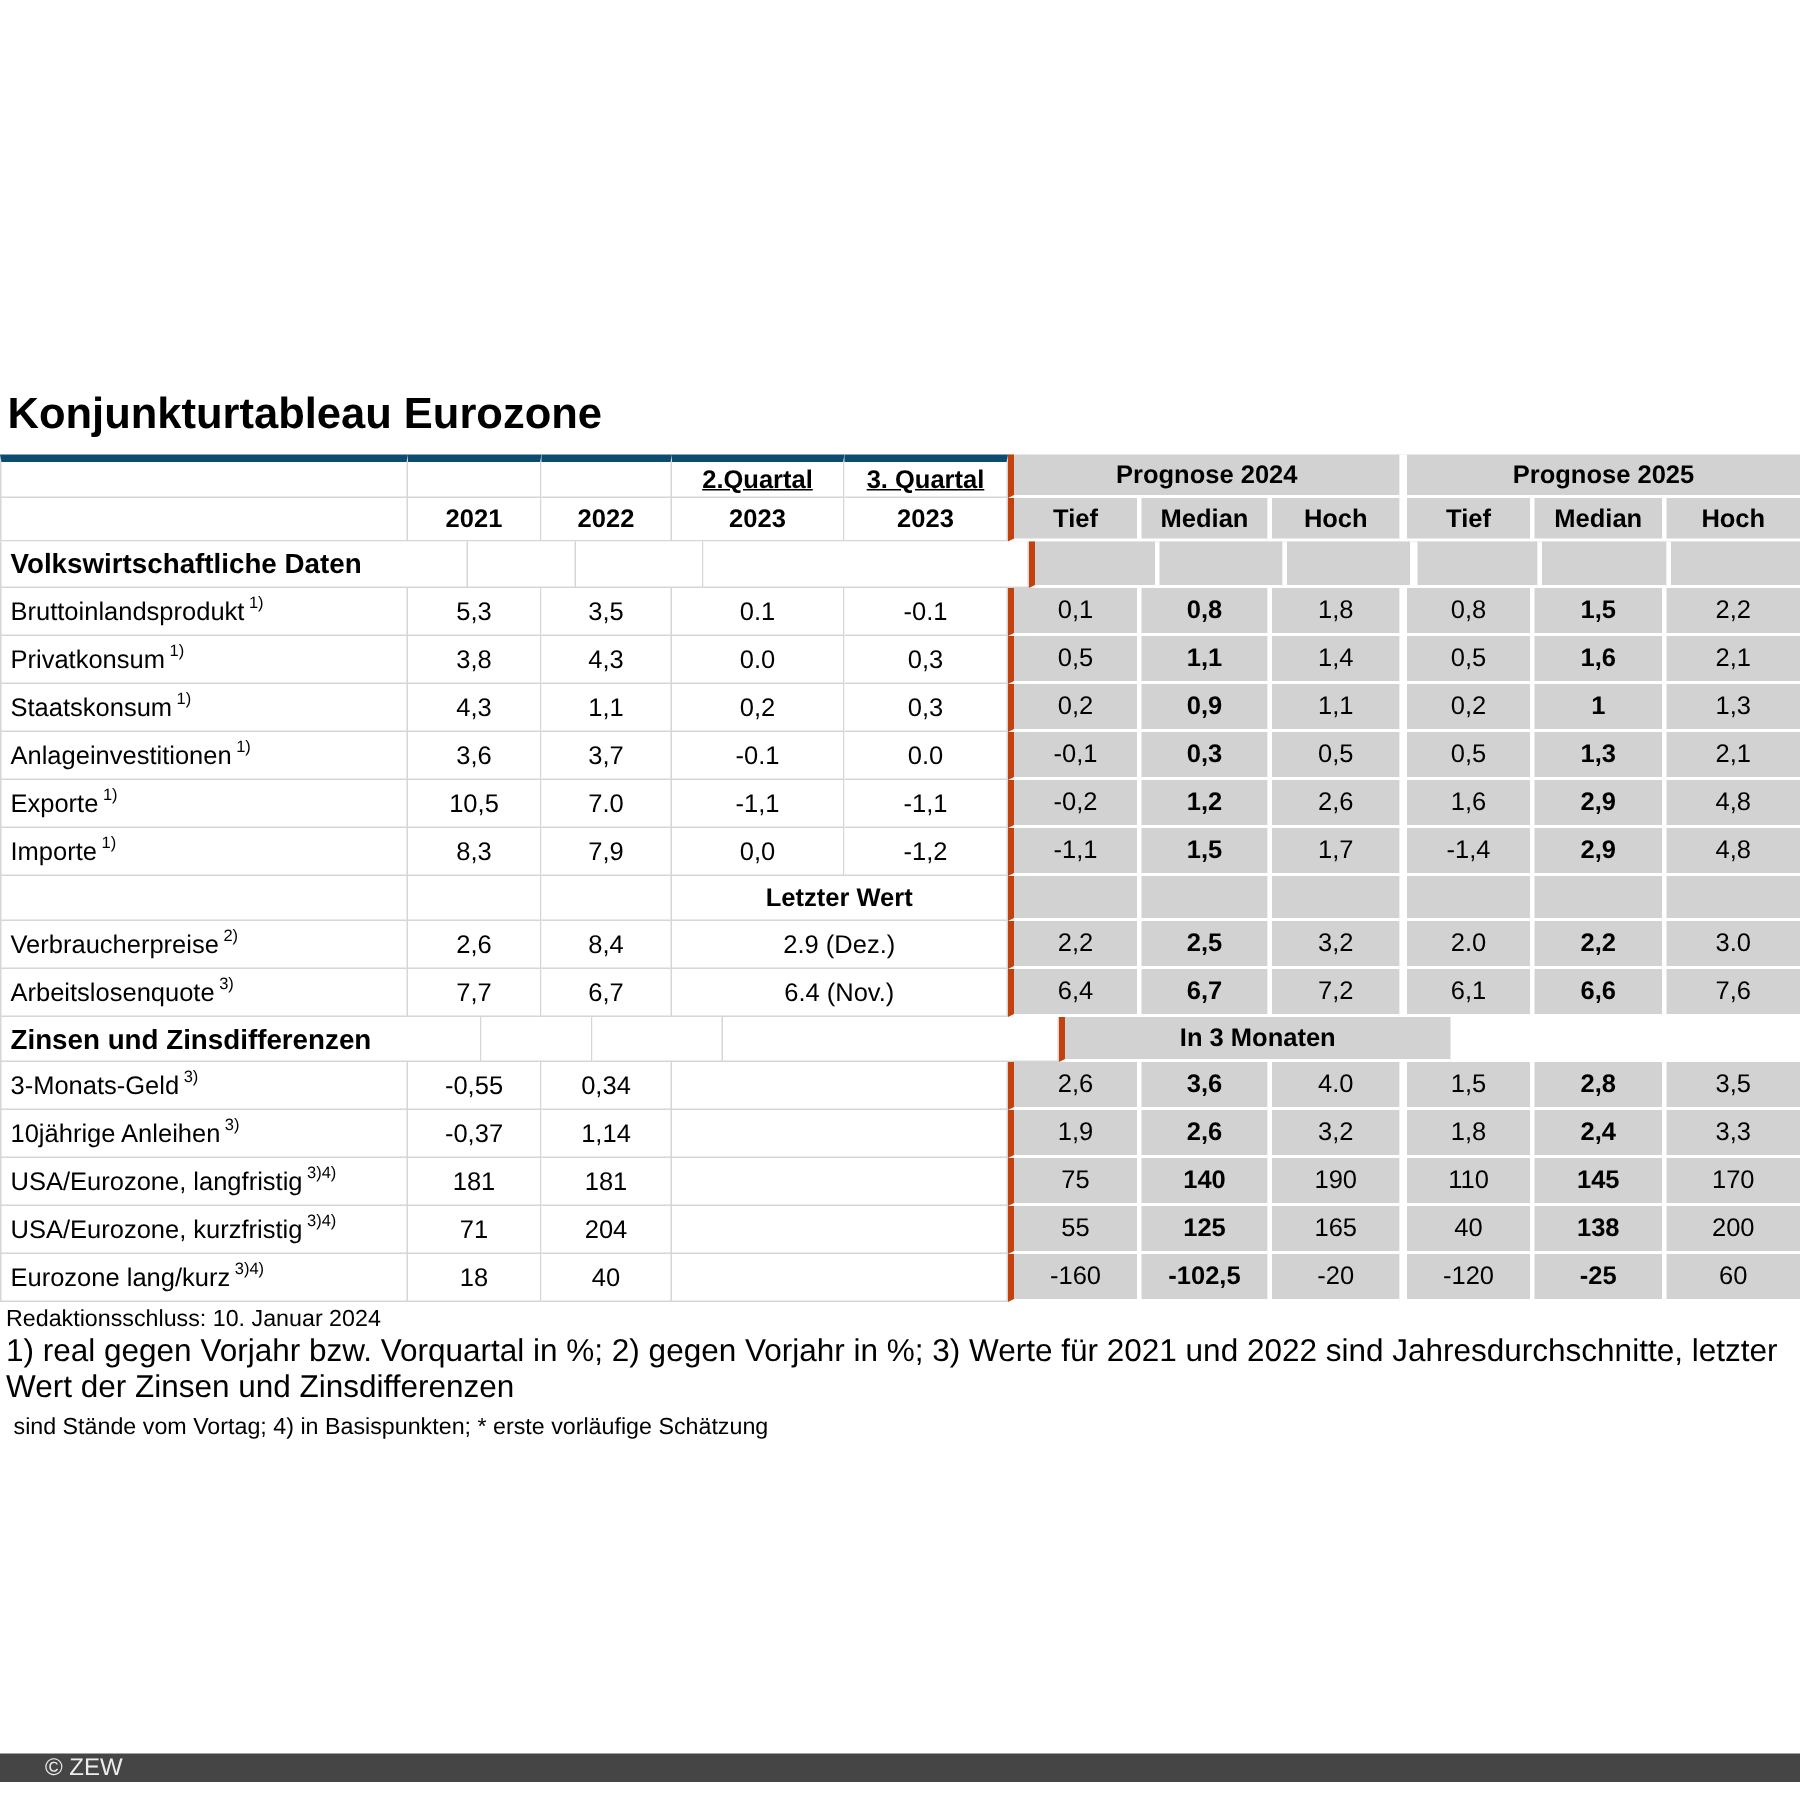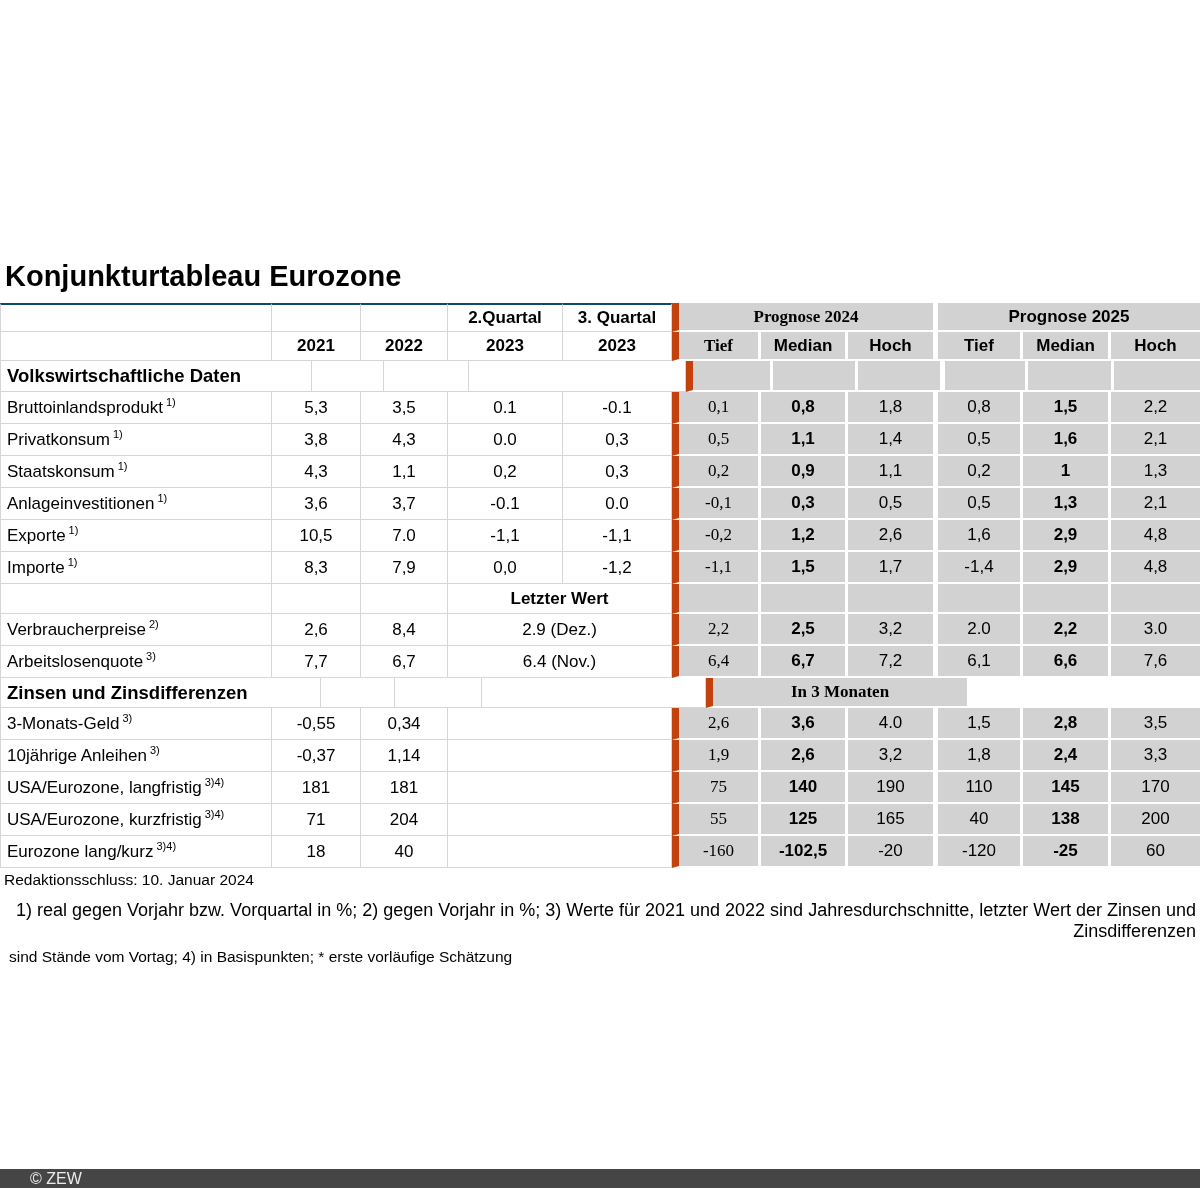--- a/index.html
+++ b/index.html
@@ -11,29 +11,29 @@
   .tbl{position:absolute;left:0;top:303px;width:1200px;}
   .row{display:flex;height:32px;}
   .h29{height:29px}
   .h30{height:30px}
   .h31{height:31px}
 
   .cell{box-sizing:border-box;display:flex;align-items:center;justify-content:center;
         font-size:17px;color:#000;background:#fff;
         border-right:1px solid #d6d6d6;border-bottom:1px solid #d6d6d6;}
   .bl{border-left:1px solid #d6d6d6;}
-  .bt{border-top:2px solid #0c4a6e;}
+  .bt{border-top:5px solid #0c4a6e;text-decoration:underline;}
   .lbl{justify-content:flex-start;padding-left:6px;}
   .sec{justify-content:flex-start;padding-left:6px;font-weight:bold;font-size:18.5px;}
   .bold{font-weight:bold;}
 
   .gc{box-sizing:border-box;display:flex;align-items:center;justify-content:center;
       font-size:17px;color:#000;background:#d2d2d2;
       border-left:3px solid #fff;border-bottom:2px solid #fff;}
-  .gfirst{border-left:7px solid #c2410c;font-family:Liberation Serif, serif;}
+  .gfirst{border-left:4px solid #c2410c;}
   .ggrp{border-left:5px solid #fff;}
 
   .w-label{width:272px}
   .w-sec{width:321px}
   .w-fill1{width:74px}
   .w-y1{width:89px}
   .w-y2{width:87px}
   .w-q2{width:115px}
   .w-q3{width:109px}
   .w-qm{width:224px}
@@ -42,22 +42,22 @@
   .w-g3{width:88px}
   .w-g4{width:87px}
   .w-g5{width:88px}
   .w-g6{width:92px}
   .w-p24{width:261px}
   .w-p25{width:267px}
 
   .sup{font-size:11px;vertical-align:super;position:relative;top:-6px;margin-left:3px;}
 
   .notes{position:absolute;left:4px;top:871px;width:1192px;color:#000;}
-  .notes .n1{font-size:15.5px;margin-bottom:11px;}
-  .notes .n2{font-size:18px;margin-bottom:6px;text-align:right;}
+  .notes .n1{font-size:15.5px;margin-bottom:0;}
+  .notes .n2{font-size:21px;margin-bottom:6px;}
   .notes .n3{font-size:15.5px;padding-left:5px;}
 
   .footbar{position:absolute;left:0;bottom:12px;width:1200px;height:19px;background:#454545;
            display:flex;align-items:center;padding-left:30px;box-sizing:border-box;}
   .footbar .cp{color:#ececec;font-size:16px;}
 </style>
 </head>
 <body>
 
 <div class="page">

